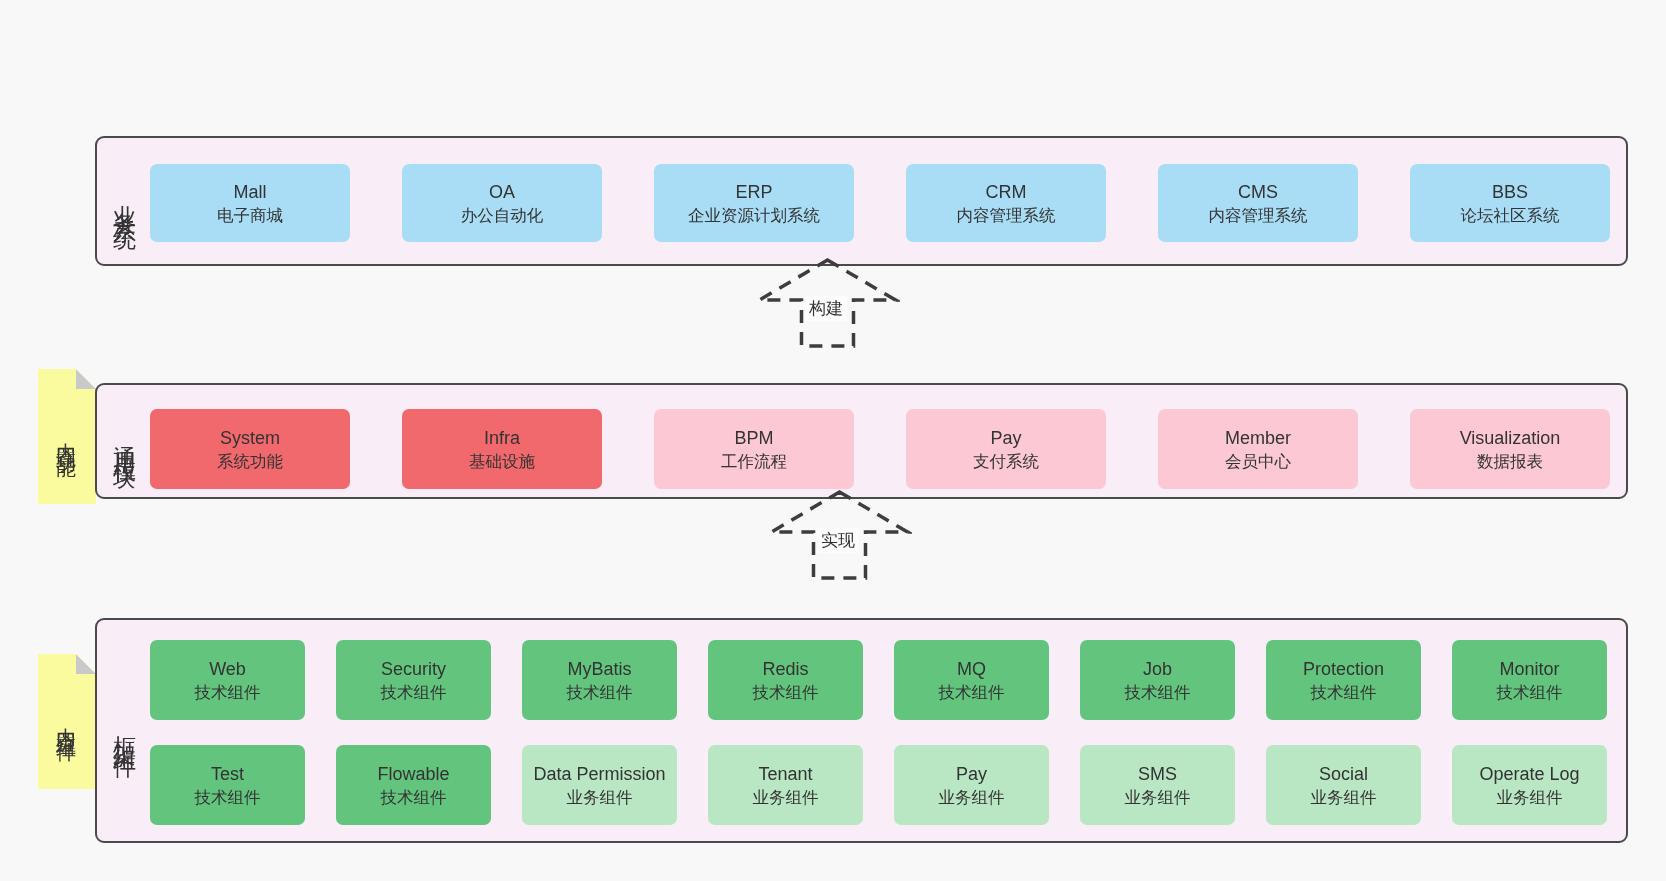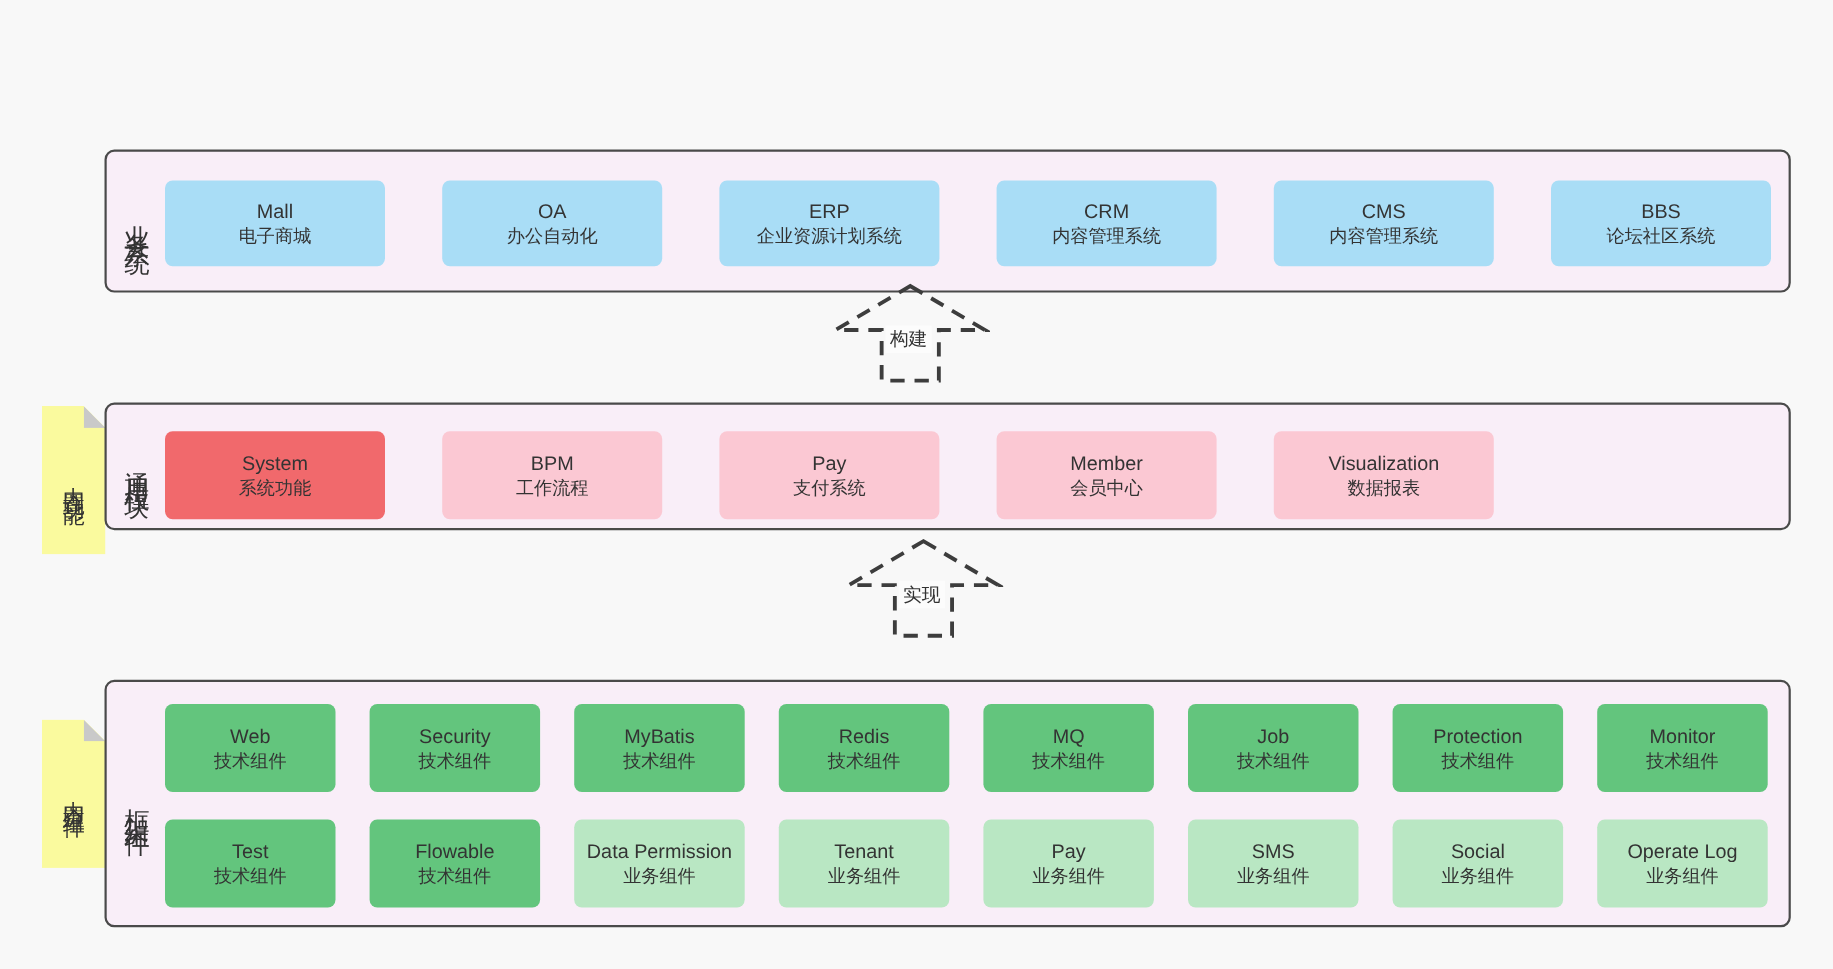--- a/index.html
+++ b/index.html
@@ -8,21 +8,21 @@
     background:#f8f8f8;
     font-family:"Liberation Sans","DejaVu Sans",sans-serif;
     color:#333333;
   }
   
   .layer{
     position:absolute;left:95px;width:1533px;box-sizing:border-box;
     background:#f9eef8;border:2px solid #4a4a4a;border-radius:9px;
   }
   .layer-business{top:136px;height:130px;}
-  .layer-modules{top:366px;height:116px;}
+  .layer-modules{top:383px;height:116px;}
   .layer-framework{top:618px;height:225px;}
   .vlabel{
     position:absolute;left:13px;top:0;height:100%;
     display:flex;align-items:center;justify-content:center;
     writing-mode:vertical-rl;text-orientation:upright;
     font-size:23px;letter-spacing:7px;color:#333;
   }
   
   .row{position:absolute;left:53px;display:flex;}
   .row6{gap:52px;}
@@ -120,20 +120,24 @@
 </svg>
 <div class="arrow-label arrow-label1">构建</div>
 
 <div class="layer layer-modules">
   <div class="vlabel">通用模块</div>
   <div class="row row6 row-modules">
     <div class="box red">
       <div class="bt">System</div>
       <div class="bs">系统功能</div>
     </div>
+    <div class="box red">
+      <div class="bt">Infra</div>
+      <div class="bs">基础设施</div>
+    </div>
     <div class="box pink">
       <div class="bt">BPM</div>
       <div class="bs">工作流程</div>
     </div>
     <div class="box pink">
       <div class="bt">Pay</div>
       <div class="bs">支付系统</div>
     </div>
     <div class="box pink">
       <div class="bt">Member</div>

